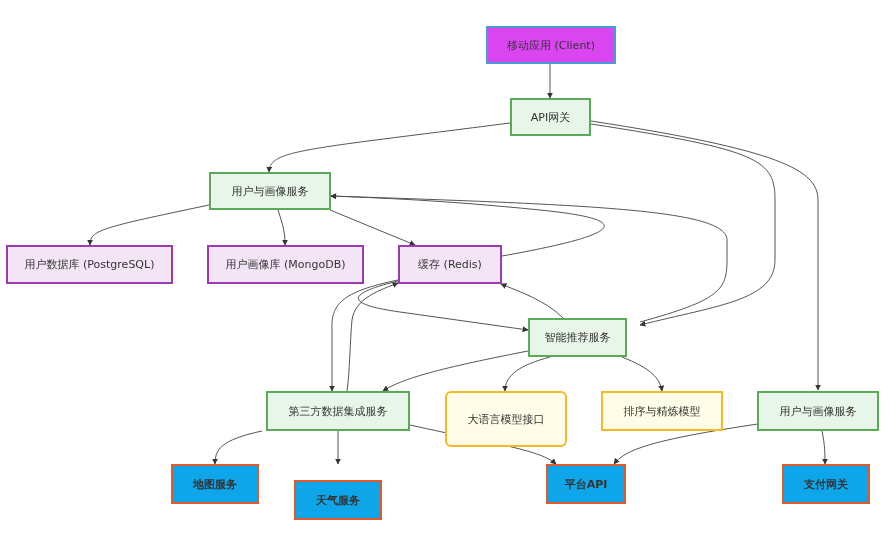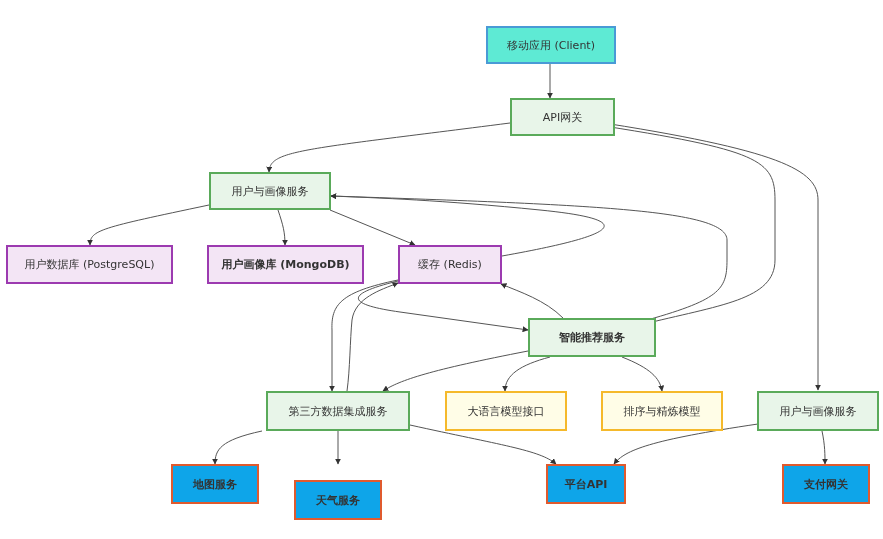--- a/index.html
+++ b/index.html
@@ -1,21 +1,21 @@
 <!DOCTYPE html>
 <html><head>
 <meta charset="utf-8">
 <style>
   html, body { margin: 0; padding: 0; background: #ffffff; }
   body { width: 883px; height: 539px; position: relative; overflow: hidden;
          font-family: "DejaVu Sans", "Liberation Sans", sans-serif; }
   #edges { position: absolute; left: 0; top: 0; }
   .node { position: absolute; box-sizing: border-box; display: flex; align-items: center;
           justify-content: center; font-size: 11px; color: #333; border-width: 2px; border-style: solid; }
-  .client { background: #5eead4; border-color: #4a9ad6; }
+  .client { background: #d946ef; border-color: #4a9ad6; }
   .service { background: #e8f5e9; border-color: #5aaa5a; }
   .db { background: #f3e5f5; border-color: #9c3ab0; }
   .ai { background: #fffde7; border-color: #f5b92b; }
   .ext { background: #0ea5e9; border-color: #e05a2e; font-weight: bold; }
   .edge { fill: none; stroke: #555; stroke-width: 1; }
 </style>
 </head>
 <body>
 
 <svg id="edges" width="883" height="539">
@@ -43,42 +43,42 @@
   <path class="edge" marker-end="url(#arrow)" d="M262,431 C220,440 215,450 215,464"></path>
   <path class="edge" marker-end="url(#arrow)" d="M338,431 L338,464"></path>
   <path class="edge" marker-end="url(#arrow)" d="M410,425 C500,445 540,450 556,464"></path>
   <path class="edge" marker-end="url(#arrow)" d="M758,424 C650,440 625,450 614,464"></path>
   <path class="edge" marker-end="url(#arrow)" d="M822,431 C825,445 825,455 825,464"></path>
 </svg>
 
 <div class="node client" style="left:486px;top:26px;width:130px;height:38px;">
     <span>移动应用 (Client)</span>
   </div>
-<div class="node service" style="left:510px;top:98px;width:105px;height:38px;text-align:right;">
+<div class="node service" style="left:510px;top:98px;width:81px;height:38px;text-align:right;">
     <span>API网关</span>
   </div>
 <div class="node service" style="left:209px;top:172px;width:122px;height:38px;">
     <span>用户与画像服务</span>
   </div>
 <div class="node db" style="left:6px;top:245px;width:167px;height:39px;text-align:right;">
     <span>用户数据库 (PostgreSQL)</span>
   </div>
-<div class="node db" style="left:207px;top:245px;width:157px;height:39px;font-weight:bold;">
+<div class="node db" style="left:207px;top:245px;width:157px;height:39px;">
     <span>用户画像库 (MongoDB)</span>
   </div>
 <div class="node db" style="left:398px;top:245px;width:104px;height:39px;">
     <span>缓存 (Redis)</span>
   </div>
-<div class="node service" style="left:528px;top:318px;width:128px;height:39px;font-weight:bold;">
+<div class="node service" style="left:528px;top:318px;width:99px;height:39px;">
     <span>智能推荐服务</span>
   </div>
 <div class="node service" style="left:266px;top:391px;width:144px;height:40px;">
     <span>第三方数据集成服务</span>
   </div>
-<div class="node ai" style="left:445px;top:391px;width:122px;height:40px;">
+<div class="node ai" style="left:445px;top:391px;width:122px;height:56px;border-radius:6px;">
     <span>大语言模型接口</span>
   </div>
 <div class="node ai" style="left:601px;top:391px;width:122px;height:40px;">
     <span>排序与精炼模型</span>
   </div>
 <div class="node service" style="left:757px;top:391px;width:122px;height:40px;">
     <span>用户与画像服务</span>
   </div>
 <div class="node ext" style="left:171px;top:464px;width:88px;height:40px;">
     <span>地图服务</span>

